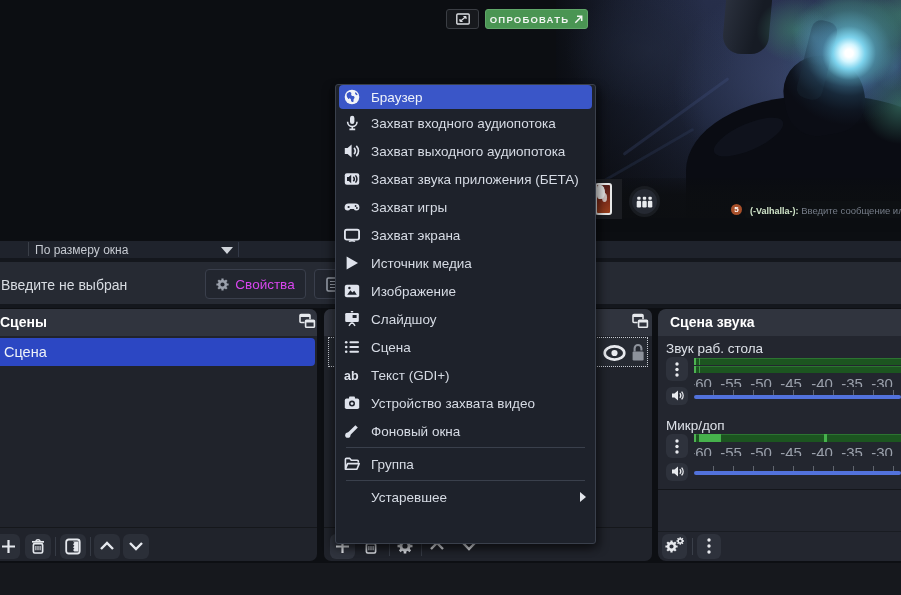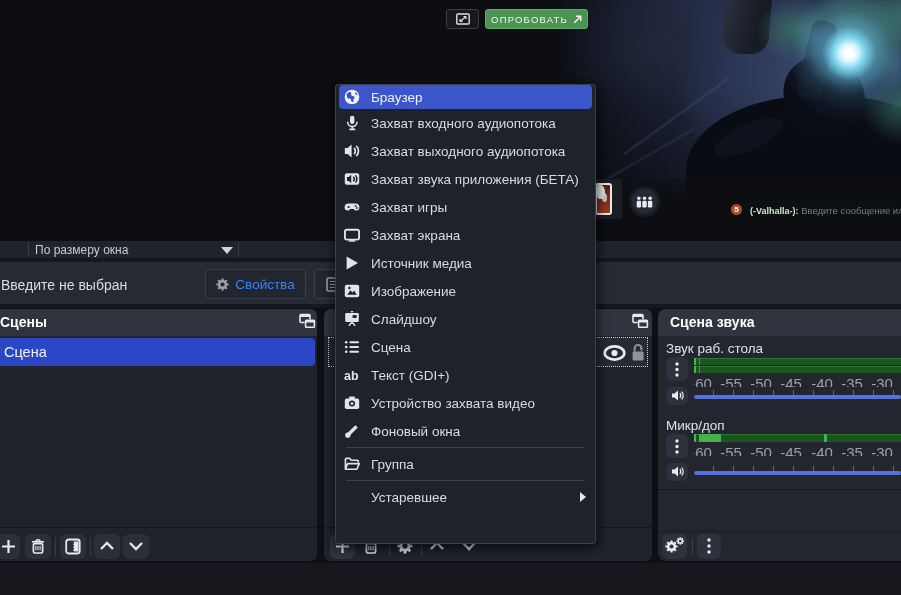--- a/index.html
+++ b/index.html
@@ -40,21 +40,21 @@
   <div class="abs" style="left:0;top:218px;width:345px;height:14px;background:#0b0d11"></div>
 </div>
 
 <div class="abs" style="left:446px;top:9px;width:33px;height:20px;background:#17191d;border:1px solid #3b3e44;border-radius:3px;box-sizing:border-box;display:flex;align-items:center;justify-content:center">
  <svg width="14" height="12" viewBox="0 0 14 12">
       <rect x="0.8" y="1" width="12.4" height="10" rx="1" fill="none" stroke="#dcdee2" stroke-width="1.4"></rect>
       <path d="M4 8.5 L10 3.5 M4 8.5 v-2.4 M4 8.5 h2.6 M10 3.5 v2.4 M10 3.5 h-2.6" stroke="#dcdee2" stroke-width="1.2" fill="none"></path>
     </svg>
 </div>
 <div class="abs" style="left:485px;top:9px;width:103px;height:20px;background:#4a9553;border:1px solid #60a769;border-radius:3px;box-sizing:border-box;display:flex;align-items:center;justify-content:center;gap:5px">
- <span style="color:#f2f5f2;font-size:9.5px;font-weight:normal;letter-spacing:1.2px">ОПРОБОВАТЬ</span>
+ <span style="color:#f2f5f2;font-size:9.5px;font-weight:bold;letter-spacing:1.2px">ОПРОБОВАТЬ</span>
  <svg width="9" height="9" viewBox="0 0 9 9">
       <path d="M1.3 7.7 L7 2 M3 1.3 H7.7 V6" stroke="#f2f5f2" stroke-width="1.5" fill="none"></path>
     </svg>
 </div>
 
 <div class="abs" style="left:594px;top:179px;width:28px;height:40px;background:#1b1d22"></div>
 <div class="abs" style="left:595px;top:183px;width:17px;height:32px;background:linear-gradient(165deg,#59201a 15%,#7e2c1a 55%,#99401d);border:2px solid #e8e8e8;border-radius:3px;box-sizing:border-box;overflow:hidden">
  <div class="abs" style="left:0px;top:0px;width:8px;height:14px;background:#e3e3e3;border-radius:30% 70% 60% 40%"></div>
     <div class="abs" style="left:5px;top:8px;width:5px;height:9px;background:rgba(230,230,230,.8);border-radius:50%"></div>
 </div>
@@ -84,21 +84,21 @@
  <div class="abs" style="left:221px;top:6px;width:0;height:0;border-left:6px solid transparent;border-right:6px solid transparent;border-top:7px solid #d0d4da"></div>
 </div>
 
 <div class="abs" style="left:0;top:258px;width:901px;height:50px;background:#14171d"></div>
 <div class="abs" style="left:0;top:262px;width:901px;height:42px;background:#262a33"></div>
 <span class="abs" style="left:1px;top:277px;font-size:14px;color:#d8dce2">Введите не выбран</span>
 <div class="abs" style="left:205px;top:269px;width:101px;height:30px;background:#22262f;border:1px solid #3a3f4c;border-radius:4px;box-sizing:border-box;display:flex;align-items:center;justify-content:center;gap:6px">
  <svg width="13" height="13" viewBox="0 0 13 13">
       <path d="M5.4 0.4L7.6 0.4L7.6 2.0L8.9 2.6L10.0 1.4L11.6 3.0L10.4 4.1L11.0 5.4L12.6 5.4L12.6 7.6L11.0 7.6L10.4 8.9L11.6 10.0L10.0 11.6L8.9 10.4L7.6 11.0L7.6 12.6L5.4 12.6L5.4 11.0L4.1 10.4L3.0 11.6L1.4 10.0L2.6 8.9L2.0 7.6L0.4 7.6L0.4 5.4L2.0 5.4L2.6 4.1L1.4 3.0L3.0 1.4L4.1 2.6L5.4 2.0Z M8.6 6.5 A2.1 2.1 0 1 0 4.4 6.5 A2.1 2.1 0 1 0 8.6 6.5 Z" fill="#9aa0ab" fill-rule="evenodd"></path>
     </svg>
- <span style="font-size:13.5px;color:#3b82f6">Свойства</span>
+ <span style="font-size:13.5px;color:#d946ef">Свойства</span>
 </div>
 <div class="abs" style="left:314px;top:269px;width:90px;height:30px;background:#22262f;border:1px solid #3a3f4c;border-radius:4px;box-sizing:border-box">
  <svg class="abs" style="left:11px;top:7px" width="14" height="15" viewBox="0 0 14 15">
       <rect x="1" y="1" width="11" height="13" rx="1.5" fill="none" stroke="#9aa0ab" stroke-width="1.6"></rect>
       <path d="M4 4.5h5M4 7.5h5M4 10.5h5" stroke="#9aa0ab" stroke-width="1.2"></path>
     </svg>
 </div>
 
 <div class="abs" style="left:0;top:308px;width:901px;height:255px;background:#0d0f13"></div>
 <div class="abs" style="left:0;top:563px;width:901px;height:32px;background:#16181d"></div>

